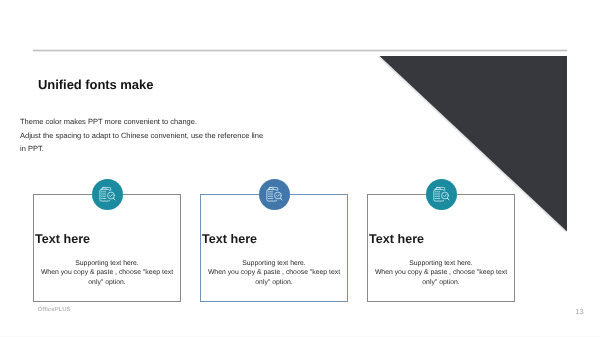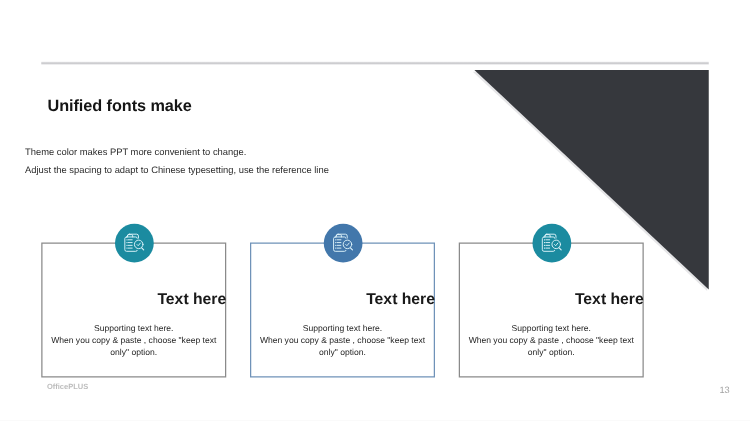--- a/index.html
+++ b/index.html
@@ -20,21 +20,21 @@
 
   .card{position:absolute;top:194px;height:108px;box-sizing:border-box;}
   .card .frame{position:absolute;inset:0;border:1.4px solid #8a8a8a;box-sizing:border-box;}
   .card.accent .frame{border-color:#6f92b8;}
 
   .circle{position:absolute;top:-15px;left:50%;margin-left:-15.5px;width:31px;height:31px;
           border-radius:50%;background:#1b8ba0;display:flex;align-items:center;justify-content:center;}
   .card.accent .circle{background:#4277ab;}
   .circle svg{width:20.5px;height:20.5px;display:block;margin-left:-0.5px;margin-top:0.7px;}
 
-  .cardtitle{position:absolute;left:2px;right:0;top:38.5px;text-align:right;
+  .cardtitle{position:absolute;left:2px;right:0;top:38.5px;text-align:left;
              font-size:12.6px;font-weight:bold;color:#1a1a1a;line-height:13px;}
   .cardbody{position:absolute;left:-13px;right:-13px;top:64.5px;text-align:center;
             font-size:6.85px;color:#1f1f1f;line-height:9.9px;}
 
   .brand{position:absolute;left:37.5px;top:307px;font-size:6px;font-weight:bold;color:#bcbcbc;letter-spacing:0px;}
   .pageno{position:absolute;left:555.5px;top:306.6px;font-size:7.4px;color:#a2a2a2;margin-left:20px;}
   .bottom-edge{position:absolute;left:0;top:336px;width:600px;height:1px;background:#fafafa;}
 </style>
 </head>
 <body>
@@ -48,21 +48,22 @@
       <polygon points="9.5,7 197,7 197,182.5" fill="#36383d"></polygon>
     </svg>
   </div>
 
   <div class="title">
     <div>Unified fonts make</div>
   </div>
 
   <div class="subtitle">
     <div>Theme color makes PPT more convenient to change.</div>
-    <div>Adjust the spacing to adapt to Chinese typesetting, use the reference line</div>
+    <div>Adjust the spacing to adapt to Chinese convenient, use the reference line</div>
+    <div>in PPT.</div>
   </div>
 
   <div class="card" id="card0" style="left:33px;width:148px;">
     <div class="frame"></div>
     <div class="circle">
       <svg viewBox="0 0 48 48" fill="none" stroke="#dff4fb" stroke-width="1.75" stroke-linecap="round" stroke-linejoin="round">
         <defs>
           <mask id="mA0">
               <rect x="0" y="0" width="48" height="48" fill="#fff" stroke="none"></rect>
               <circle cx="32.7" cy="24.6" r="11.1" fill="#000" stroke="none"></circle>

